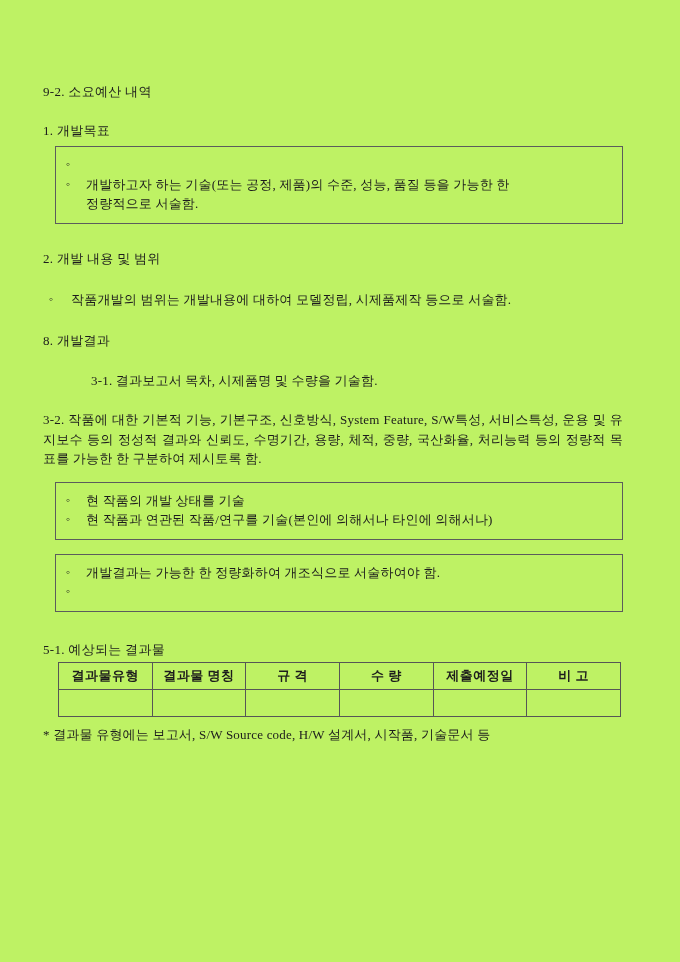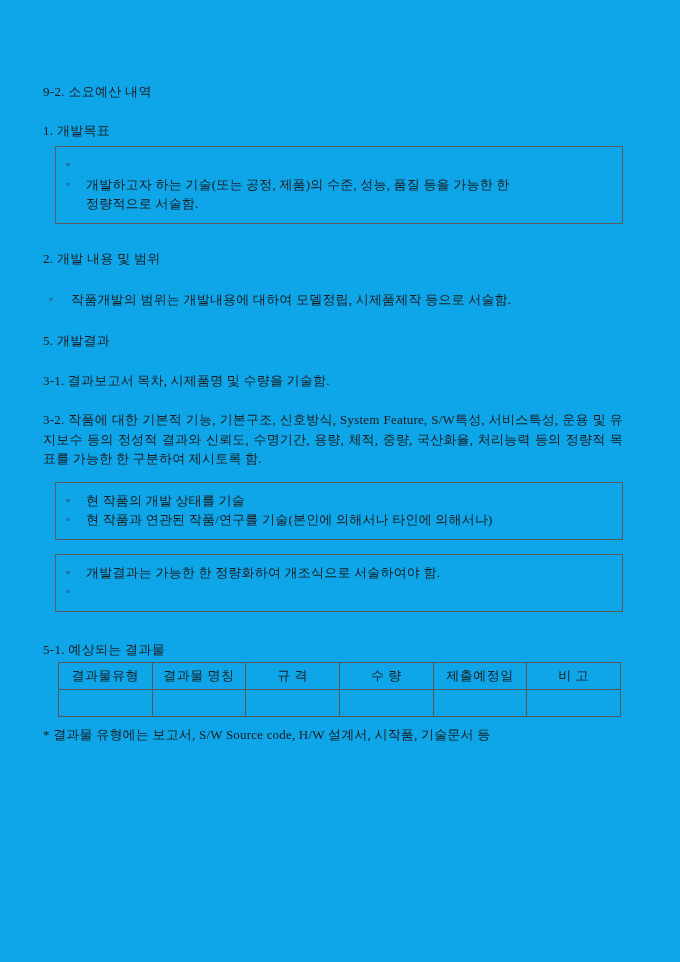--- a/index.html
+++ b/index.html
@@ -5,21 +5,21 @@
   html, body {
     margin: 0;
     padding: 0;
     background: #ffffff;
   }
   .page {
     position: relative;
     width: 680px;
     height: 962px;
     box-sizing: border-box;
-    background: #0ea5e9;
+    background: #bef264;
     color: #1c1c1c;
     font-family: "Liberation Serif", "DejaVu Serif", serif;
     font-size: 13px;
     line-height: 17px;
     padding: 83px 57px 0 43px;
     overflow: hidden;
   }
   .heading {
     white-space: pre-line;
     letter-spacing: 0.3px;
@@ -61,41 +61,41 @@
   .standalone-bullet {
     margin-top: 23px;
     margin-left: 2px;
   }
   .standalone-bullet .bullet { width: 22px; padding-left: 4px; }
 
   .para {
     margin: 0;
     letter-spacing: 0.2px;
   }
-  .p-31 { margin-top: 23px; }
+  .p-31 { margin-top: 23px; margin-left: 48px; }
   .p-32 {
     margin-top: 21px;
     line-height: 19.5px;
     text-align: justify;
   }
 
   table.results-table {
     border-collapse: collapse;
     table-layout: fixed;
     width: 563px;
     margin-left: 15px;
     margin-top: 4px;
   }
   table.results-table th,
   table.results-table td {
     border: 1.5px solid #565656;
     height: 26px;
     text-align: center;
     vertical-align: middle;
-    font-weight: normal;
+    font-weight: bold;
     font-size: 13px;
     letter-spacing: 0.5px;
     padding: 0 2px;
   }
   .footnote {
     margin-top: 9px;
     letter-spacing: 0.2px;
   }
 </style>
 </head>
@@ -118,21 +118,21 @@
     </div>
   </div>
 
   <div class="heading h-dev-scope">2. 개발 내용 및 범위</div>
 
   <div class="bullet-item standalone-bullet">
     <span class="bullet">◦</span>
     <span class="bullet-text">작품개발의 범위는 개발내용에 대하여 모델정립, 시제품제작 등으로 서술함.</span>
   </div>
 
-  <div class="heading h-dev-result">5. 개발결과</div>
+  <div class="heading h-dev-result">8. 개발결과</div>
 
   <p class="para p-31">3-1. 결과보고서 목차, 시제품명 및 수량을 기술함.</p>
 
   <p class="para p-32">3-2. 작품에 대한 기본적 기능, 기본구조, 신호방식, System Feature, S/W특성, 서비스특성, 운용 및 유지보수 등의 정성적 결과와 신뢰도, 수명기간, 용량, 체적, 중량, 국산화율, 처리능력 등의 정량적 목표를 가능한 한 구분하여 제시토록 함.</p>
 
 
   <div class="box box-2">
     <div class="bullet-item">
       <span class="bullet">◦</span>
       <span class="bullet-text">현 작품의 개발 상태를 기술</span>

